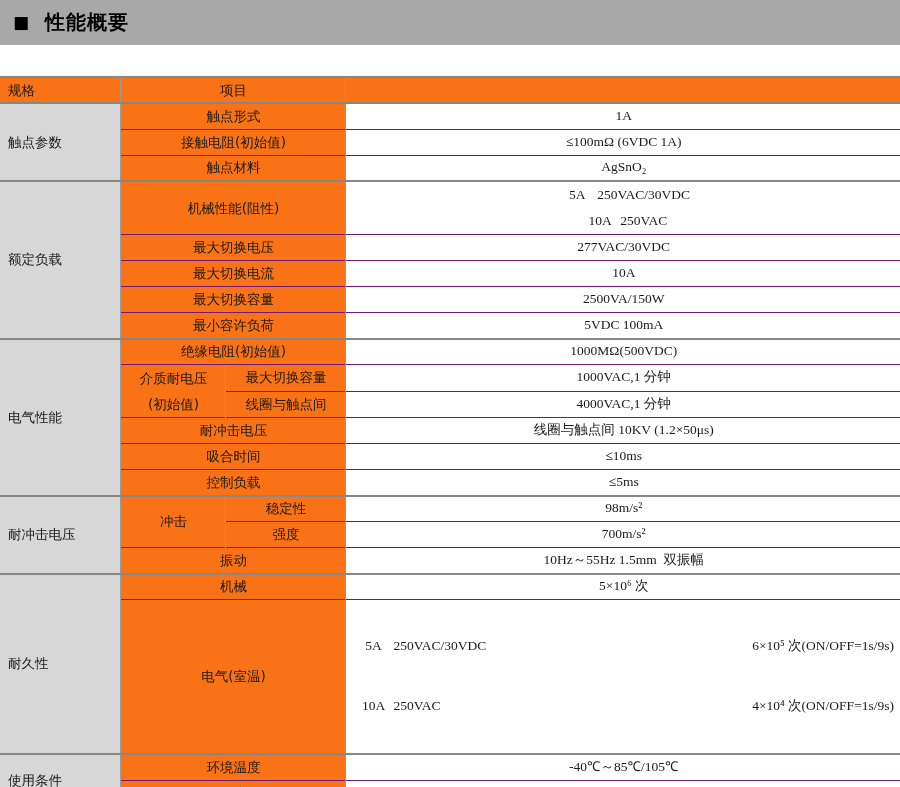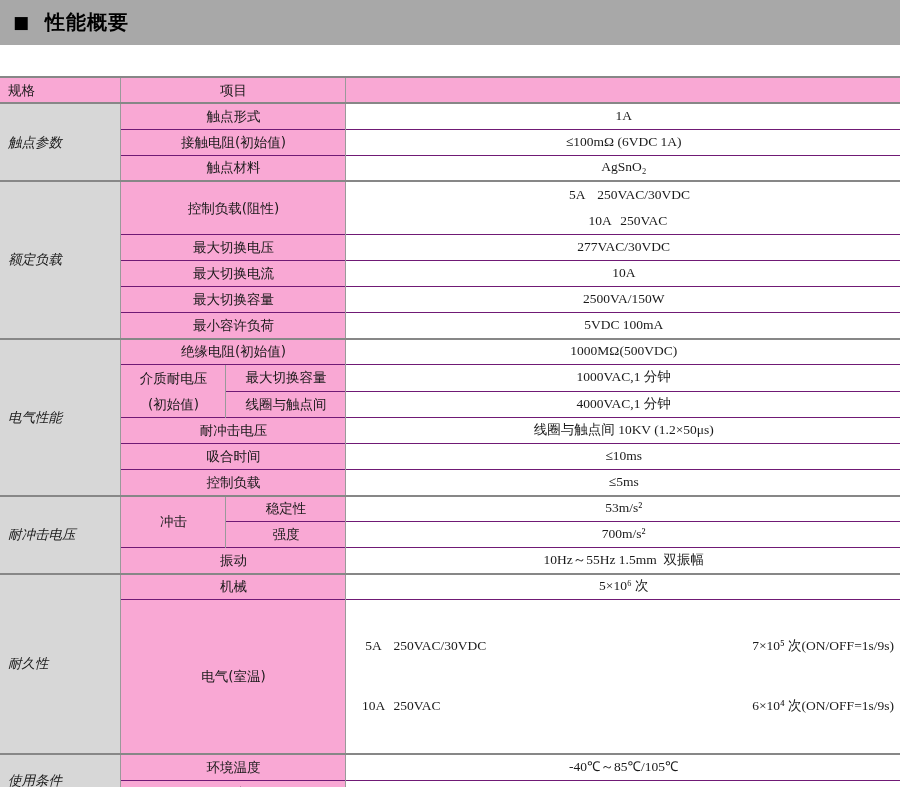--- a/index.html
+++ b/index.html
@@ -31,23 +31,23 @@
     border-top:1px solid #701a75;
     vertical-align:middle;line-height:1.25;
     white-space:pre-wrap;overflow:hidden;
   }
   tr.dbl td{height:52px;}
   
   td.vb{border-left:1px solid #9a9a9a;text-align:center;}
   
   tr.sec td{border-top:2px solid #878787;}
   
-  td.lab{background:#f9a8d4;}
+  td.lab{background:#f97316;}
   td.val{background:#ffffff;font-family:Liberation Serif, serif;}
-  td.grp{background:#d7d7d7;vertical-align:middle;font-style:italic;}
+  td.grp{background:#d7d7d7;vertical-align:middle;}
   
   .vline{height:26px;display:flex;align-items:center;justify-content:space-between;}
   .amp{display:inline-block;width:40px;}
   .two{display:block;line-height:26px;}
 </style>
 </head>
 <body>
 
 <div class="page">
 
@@ -81,21 +81,21 @@
       <td class="lab vb" colspan="2">接触电阻(初始值)</td>
       <td class="val vb">≤100mΩ (6VDC 1A)</td>
     </tr>
     <tr>
       <td class="lab vb" colspan="2">触点材料</td>
       <td class="val vb">AgSnO₂</td>
     </tr>
 
     <tr class="sec dbl">
       <td class="grp" rowspan="5">额定负载</td>
-      <td class="lab vb" colspan="2">控制负载(阻性)</td>
+      <td class="lab vb" colspan="2">机械性能(阻性)</td>
       <td class="val vb"><span class="two"><span class="amp">5A</span><span>250VAC/30VDC</span></span><span class="two"><span class="amp">10A</span><span>250VAC</span></span></td>
     </tr>
     <tr>
       <td class="lab vb" colspan="2">最大切换电压</td>
       <td class="val vb">277VAC/30VDC</td>
     </tr>
     <tr>
       <td class="lab vb" colspan="2">最大切换电流</td>
       <td class="val vb">10A</td>
     </tr>
@@ -132,41 +132,41 @@
     </tr>
     <tr>
       <td class="lab vb" colspan="2">控制负载</td>
       <td class="val vb">≤5ms</td>
     </tr>
 
     <tr class="sec">
       <td class="grp" rowspan="3">耐冲击电压</td>
       <td class="lab vb" rowspan="2">冲击</td>
       <td class="lab vb">稳定性</td>
-      <td class="val vb">53m/s²</td>
+      <td class="val vb">98m/s²</td>
     </tr>
     <tr>
       <td class="lab vb">强度</td>
       <td class="val vb">700m/s²</td>
     </tr>
     <tr>
       <td class="lab vb" colspan="2">振动</td>
       <td class="val vb">10Hz～55Hz 1.5mm  双振幅</td>
     </tr>
 
     <tr class="sec">
       <td class="grp" rowspan="2">耐久性</td>
       <td class="lab vb" colspan="2">机械</td>
       <td class="val vb">5×10⁶ 次</td>
     </tr>
     <tr class="dbl">
       <td class="lab vb" colspan="2">电气(室温)</td>
       <td class="val vb">
-        <div class="vline"><span><span class="amp">5A</span><span>250VAC/30VDC</span></span><span>7×10⁵ 次(ON/OFF=1s/9s)</span></div>
-        <div class="vline"><span><span class="amp">10A</span><span>250VAC</span></span><span>6×10⁴ 次(ON/OFF=1s/9s)</span></div>
+        <div class="vline"><span><span class="amp">5A</span><span>250VAC/30VDC</span></span><span>6×10⁵ 次(ON/OFF=1s/9s)</span></div>
+        <div class="vline"><span><span class="amp">10A</span><span>250VAC</span></span><span>4×10⁴ 次(ON/OFF=1s/9s)</span></div>
       </td>
     </tr>
 
     <tr class="sec">
       <td class="grp" rowspan="2">使用条件</td>
       <td class="lab vb" colspan="2">环境温度</td>
       <td class="val vb">-40℃～85℃/105℃</td>
     </tr>
     <tr>
       <td class="lab vb" colspan="2">湿度</td>

